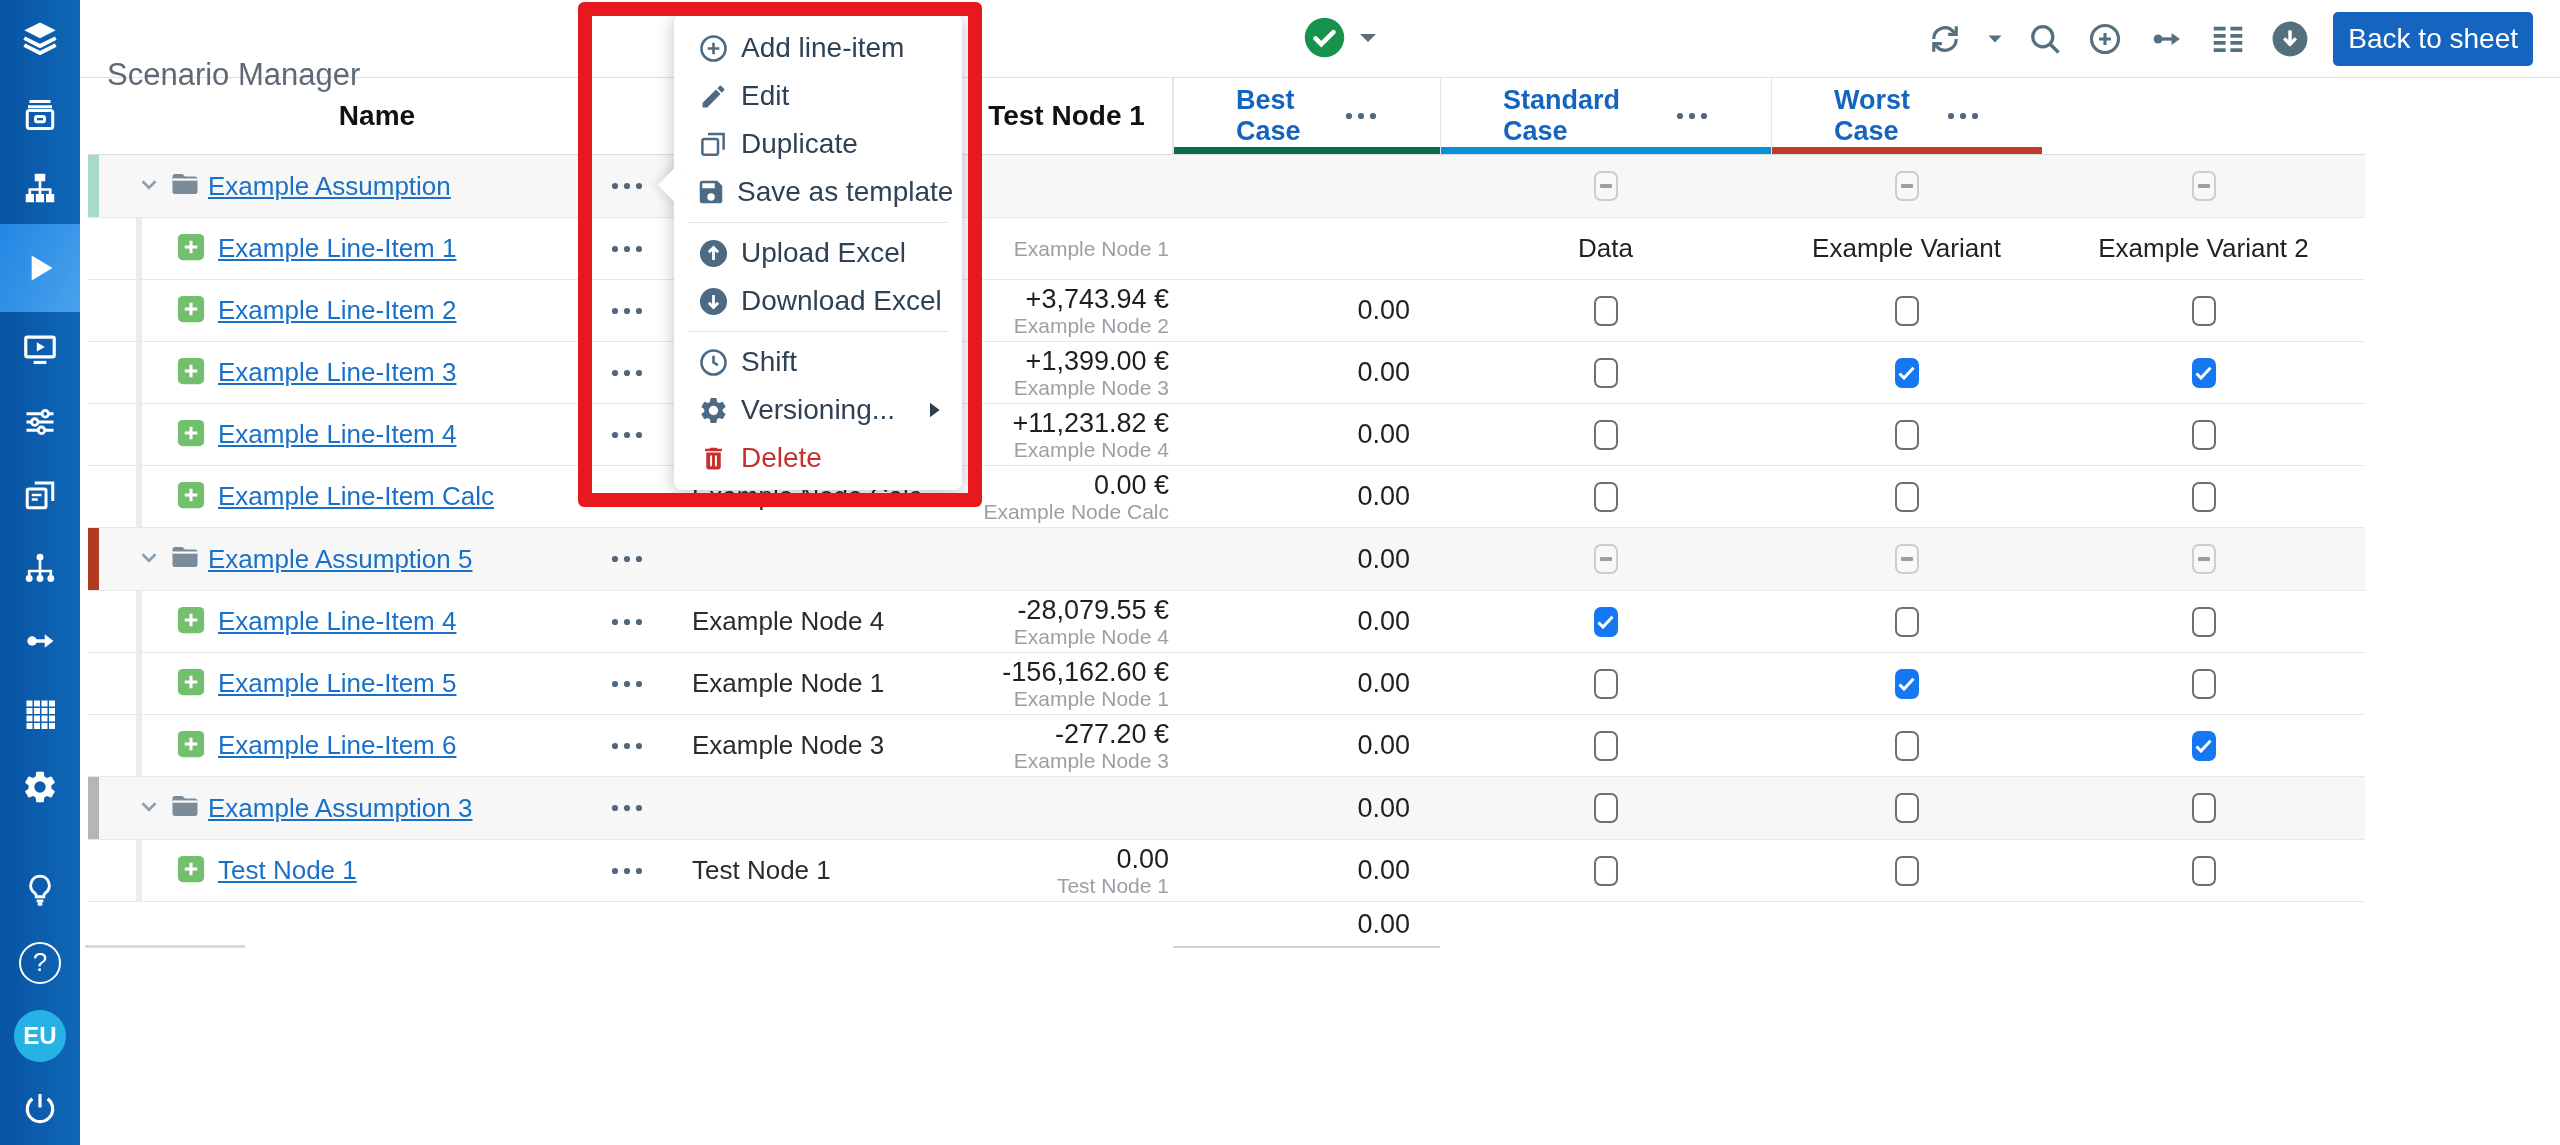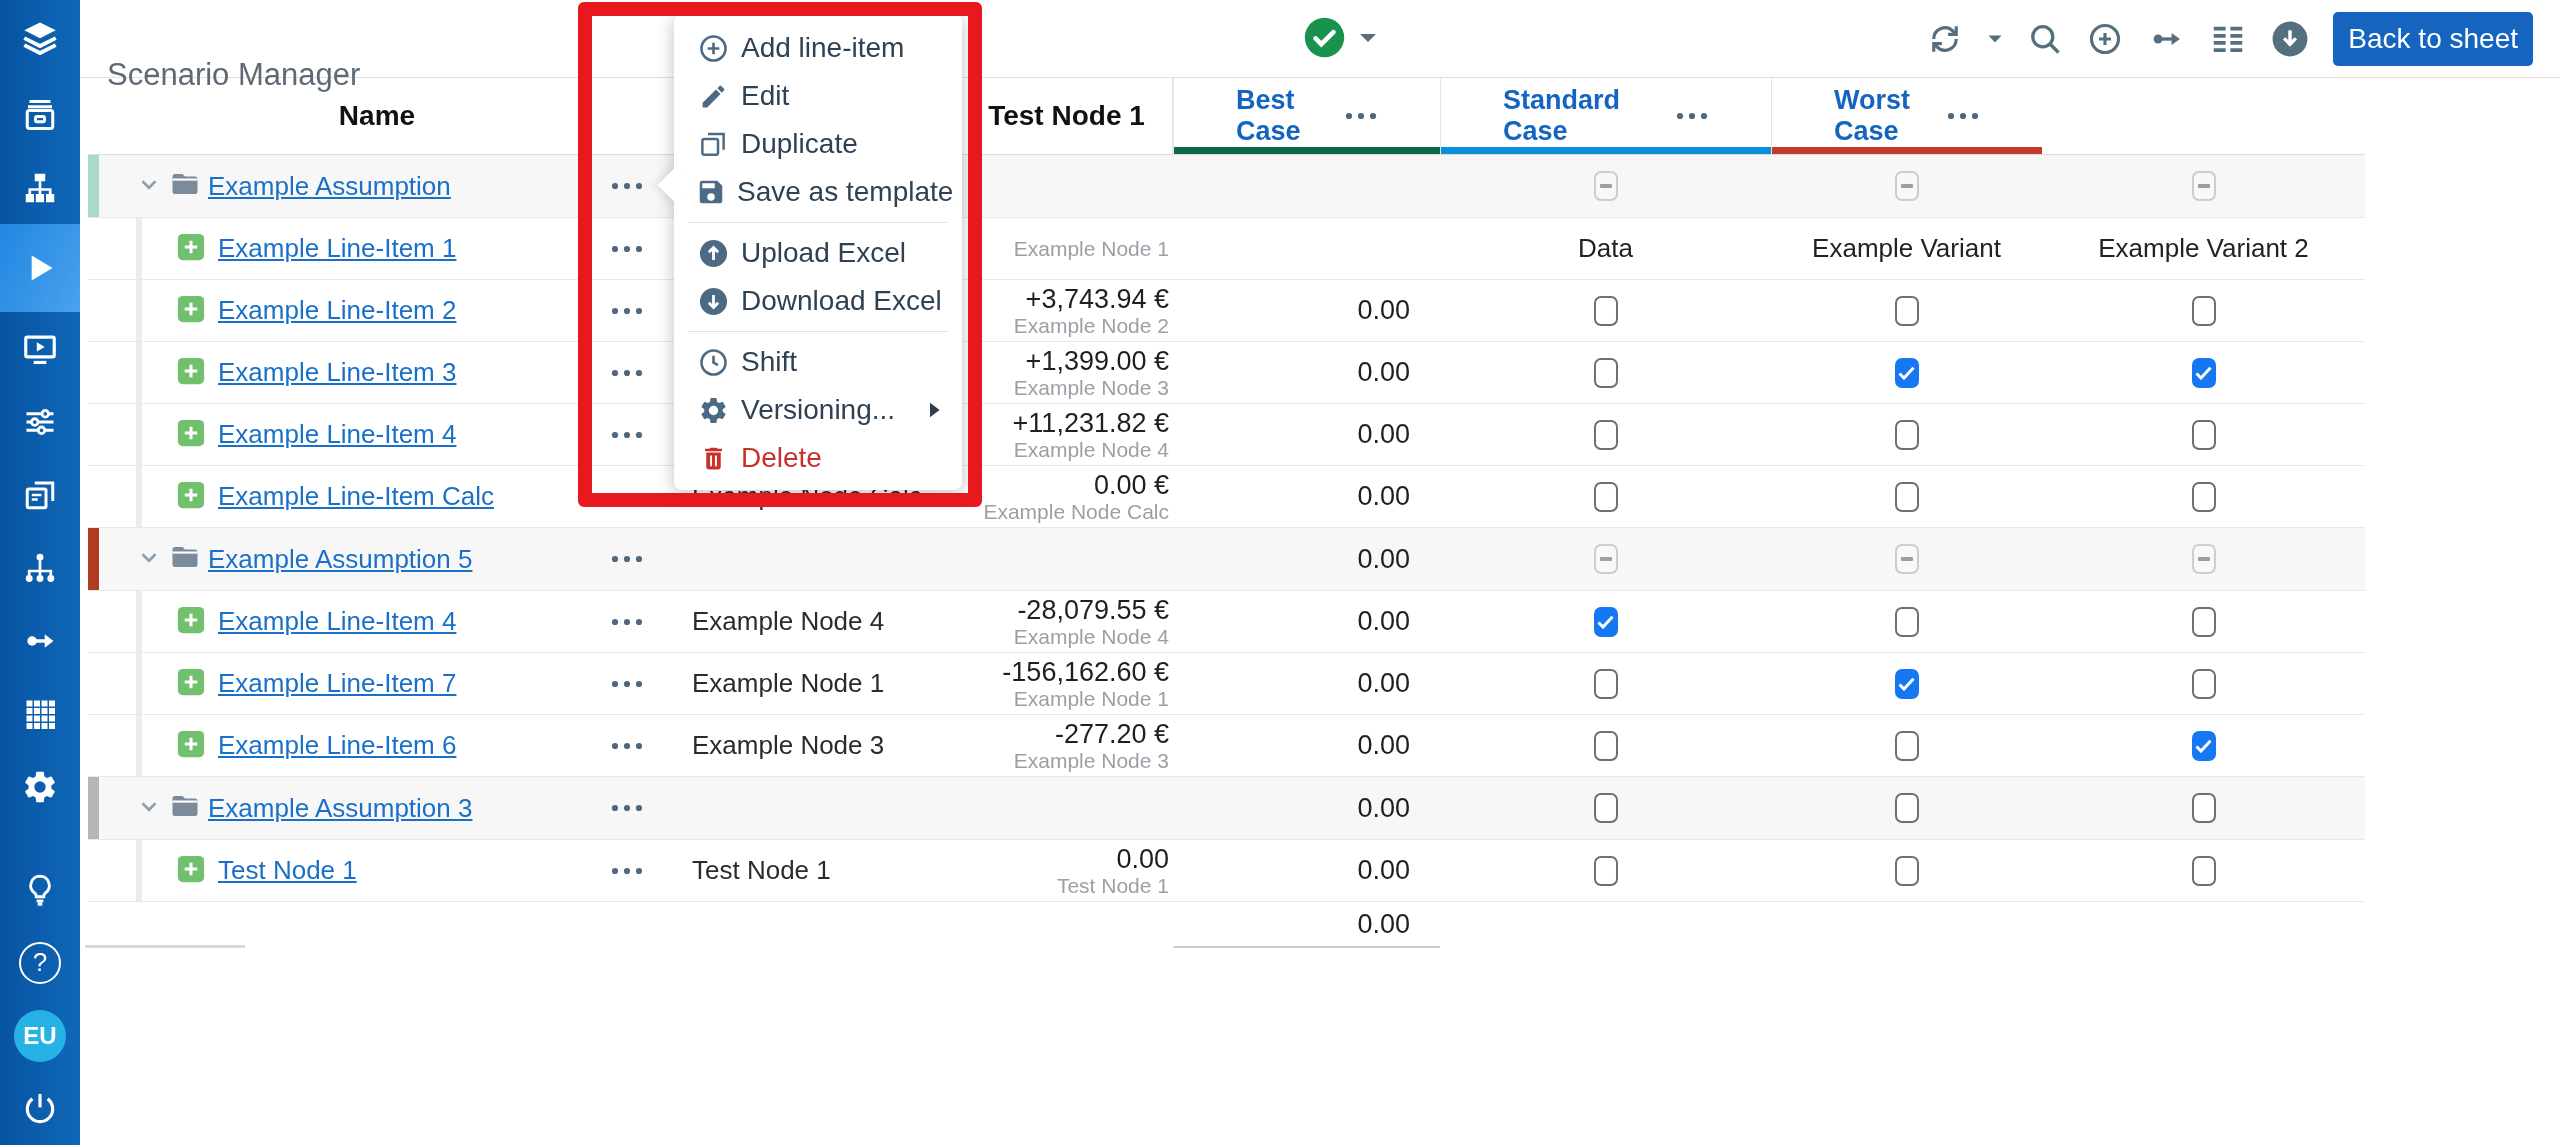--- a/index.html
+++ b/index.html
@@ -600,21 +600,21 @@
             <span class="cb off"></span>
           </div>
         </div>
         <div class="row grid line">
           <div class="c-name">
             <span class="guide"></span>
             <span><svg width="30" height="30" viewBox="0 0 24 24">
                 <rect x="1.5" y="1.5" width="21" height="21" rx="4" fill="#72c06e"></rect>
                 <path d="M12 7v10M7 12h10" stroke="#fff" stroke-width="2.4"></path>
               </svg></span>
-            <a class="rlink">Example Line-Item 7</a>
+            <a class="rlink">Example Line-Item 5</a>
           </div>
           <div class="c-dots">
             <svg width="34" height="10" viewBox="0 0 34 10">
               <circle cx="5" cy="5" r="3.1" fill="#51677c"></circle>
               <circle cx="17" cy="5" r="3.1" fill="#51677c"></circle>
               <circle cx="29" cy="5" r="3.1" fill="#51677c"></circle>
             </svg>
           </div>
           <div class="c-node">Example Node 1</div>
           <div class="c-impact">

